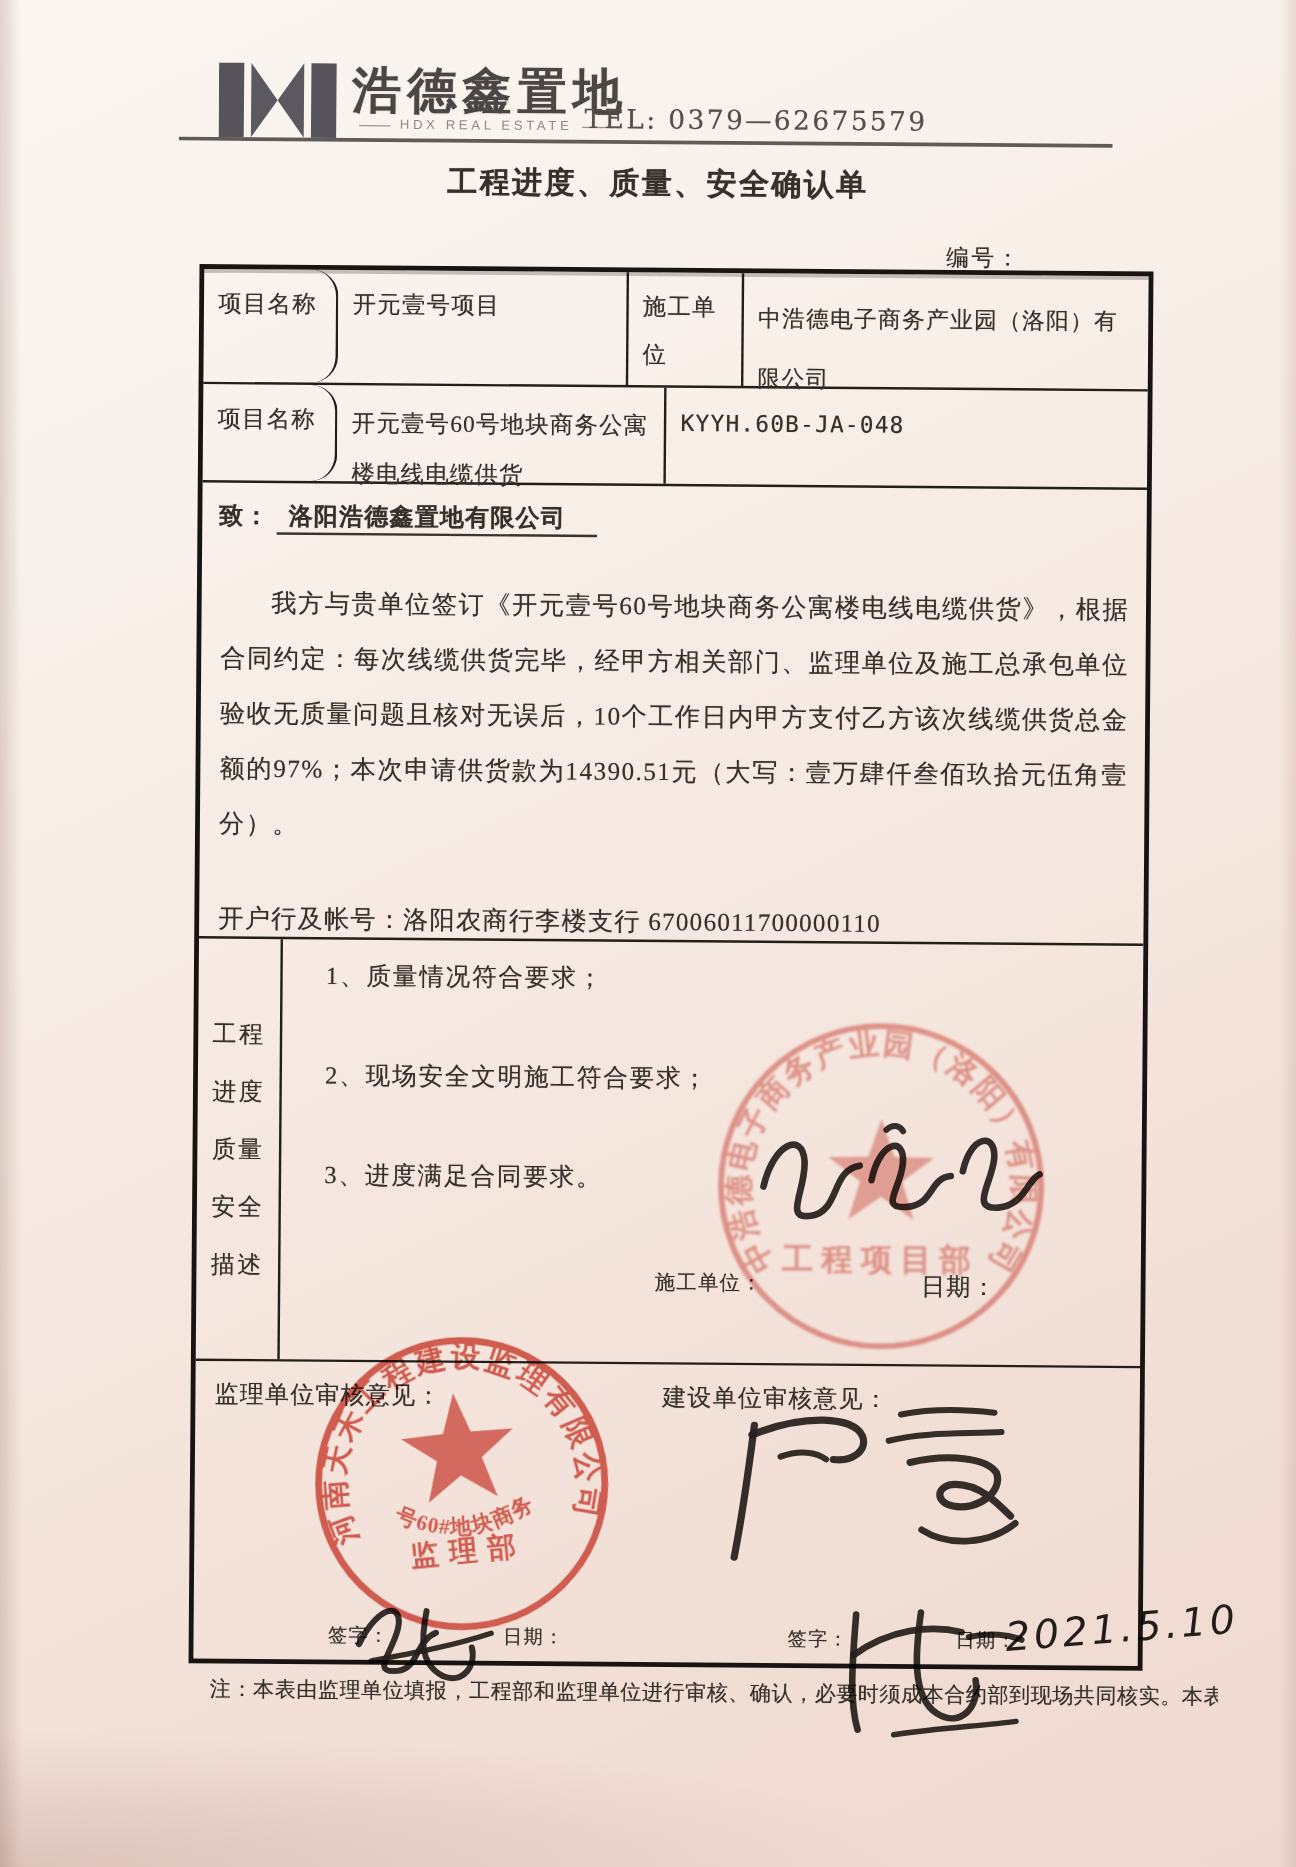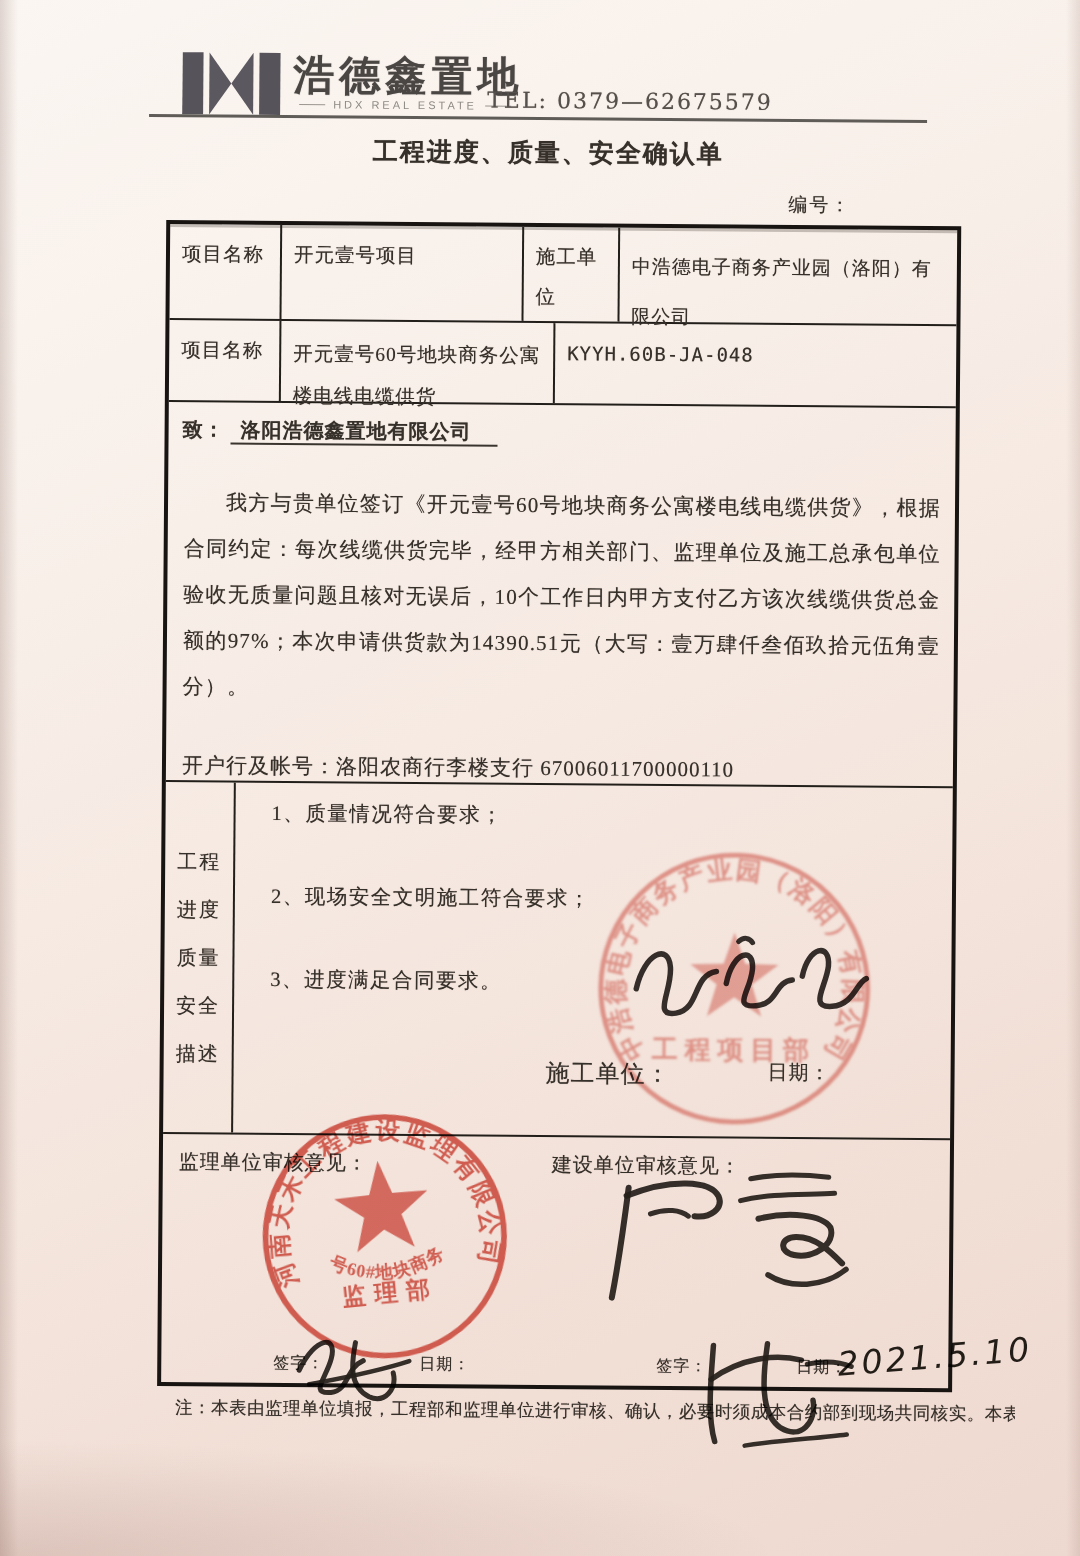--- a/index.html
+++ b/index.html
@@ -26,52 +26,52 @@
   .logo{position:absolute;left:183px;top:52px;}
   .brand-cn{position:absolute;left:294px;top:50px;font-size:41px;font-weight:bold;
     letter-spacing:5px;color:#4a4644;text-shadow:0 0 1px rgba(70,60,55,.5);}
   .brand-en{position:absolute;left:300px;top:100px;font-size:11px;letter-spacing:3px;color:#8e8a84;
     display:flex;align-items:center;gap:8px;font-family:"Liberation Sans",sans-serif;}
   .brand-en::before,.brand-en::after{content:"";width:26px;height:1px;background:#9a958f;}
   .tel{position:absolute;left:488px;top:88px;font-size:22px;letter-spacing:2px;color:#55504b;
     font-family:"DejaVu Serif",serif;}
   .header-rule{position:absolute;left:150px;top:117px;width:778px;height:3px;background:#5f5b57;}
   .doc-title{position:absolute;left:374px;top:136px;font-size:25px;font-weight:bold;letter-spacing:2px;}
-  .doc-no{position:absolute;left:790px;top:190px;font-size:19px;letter-spacing:2px;}
+  .doc-no{position:absolute;left:790px;top:200px;font-size:19px;letter-spacing:2px;}
 
   
   .form-table{position:absolute;left:168px;top:223px;width:795px;height:1166px;
     border:4px solid #171412;box-sizing:border-box;box-shadow:inset 0 3px 0 rgba(40,30,25,.25);}
   .row{display:flex;border-bottom:2.5px solid #221e1a;box-sizing:border-box;}
   .cell{box-sizing:border-box;padding:10px 12px;font-size:19.5px;line-height:40px;letter-spacing:1px;}
   .cell.lbl{flex:0 0 auto;}
   .cell.brd{border-right:2.5px solid #221e1a;}
   .r1{height:96px;}
   .r2{height:82px;}
-  .c-w1{width:112px;} .c-w2{width:274px;} .c-w3{width:96px;}
+  .c-w1{width:112px;border-radius:22px;} .c-w2{width:274px;} .c-w3{width:96px;}
   .c-rest{flex:1 1 auto;}
   .mono{font-family:"DejaVu Sans Mono",monospace;font-size:19px;letter-spacing:1px;}
   .r1 .c-rest{line-height:50px;padding-top:14px;font-size:19px;}
   .r2 .c-w2v{line-height:42px;padding-top:12px;}
 
   .r3{height:366px;display:block;position:relative;}
   .to-line{margin:14px 0 0 14px;font-size:20px;font-weight:bold;letter-spacing:1px;}
   .to-name{border-bottom:2px solid #3a342f;padding:0 26px 2px 10px;font-weight:bold;}
   .body-para{margin:36px 14px 0 16px;font-size:21px;line-height:46px;letter-spacing:1.2px;
     text-indent:2em;text-align:justify;}
   .bank-line{margin:42px 14px 0 16px;font-size:21px;letter-spacing:1px;}
 
   .r4{height:352px;}
   .side-col{width:70px;border-right:2.5px solid #221e1a;display:flex;flex-direction:column;
     justify-content:center;align-items:center;gap:21px;box-sizing:border-box;}
   .side-col span{font-size:20px;letter-spacing:2px;}
   .r4-content{flex:1;position:relative;}
   .desc-item{position:absolute;left:36px;font-size:20.5px;letter-spacing:1.5px;white-space:nowrap;}
   .di-0{top:16px;} .di-1{top:99px;} .di-2{top:182px;}
-  .builder-sign-label{position:absolute;left:312px;top:272px;font-size:24px;letter-spacing:1px;}
+  .builder-sign-label{position:absolute;left:312px;top:272px;font-size:17px;letter-spacing:1px;}
   .builder-date-label{position:absolute;left:534px;top:272px;font-size:20px;letter-spacing:1px;}
 
   .r5{flex:1;border-bottom:none;}
   .r5-left{width:373px;border-right:2.5px solid #221e1a;position:relative;box-sizing:border-box;}
   .r5-right{flex:1;position:relative;}
   .review-title{position:absolute;left:16px;top:14px;font-size:20px;letter-spacing:1px;white-space:nowrap;}
   .sign-label{position:absolute;top:218px;font-size:16px;letter-spacing:1px;}
   .sl-a{left:112px;} .dl-a{left:258px;}
   .sl-b{left:122px;} .dl-b{left:262px;}
 

